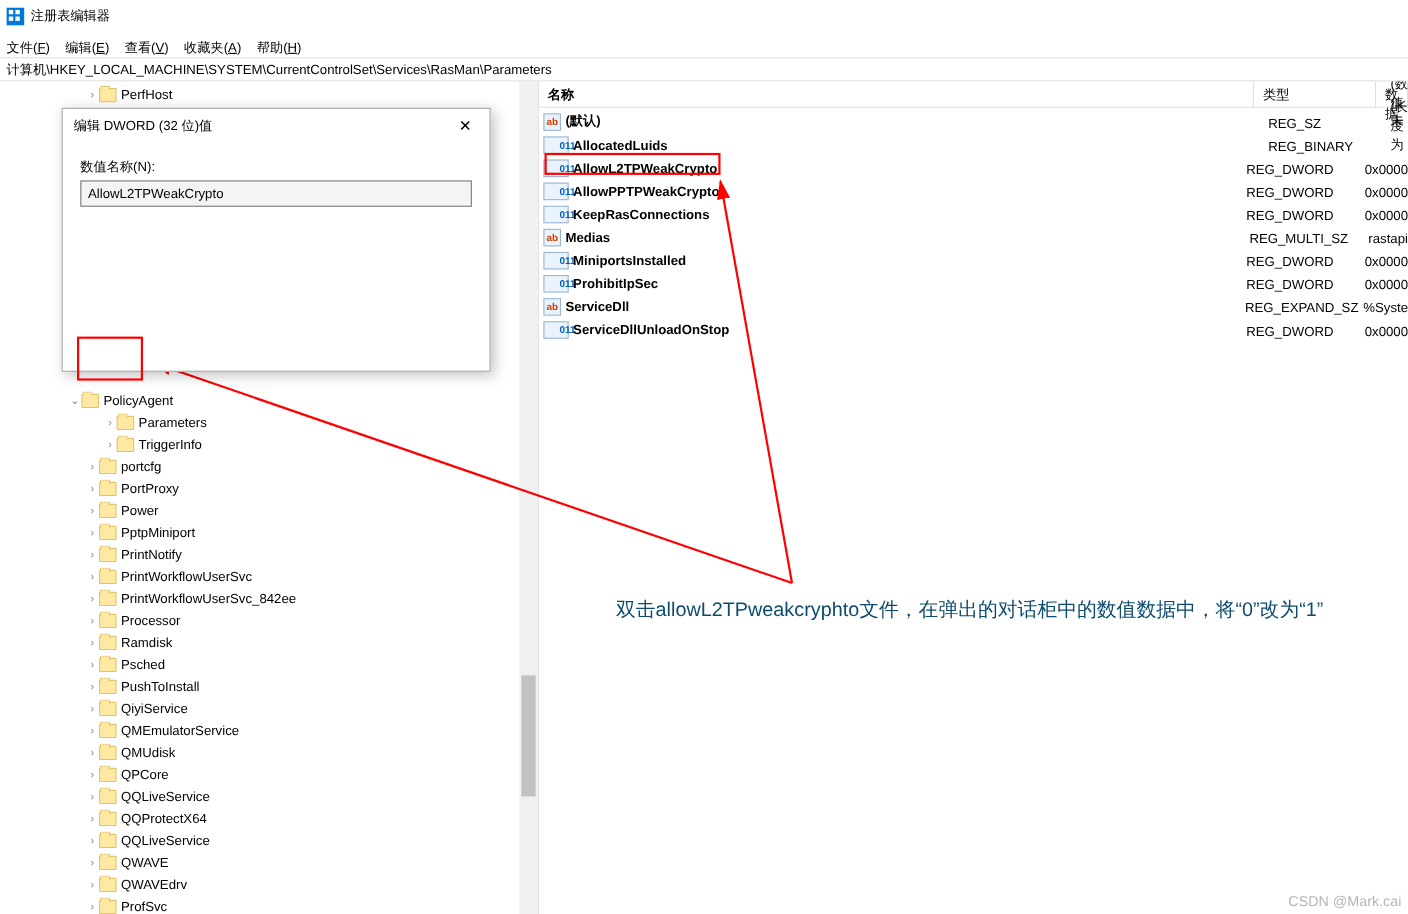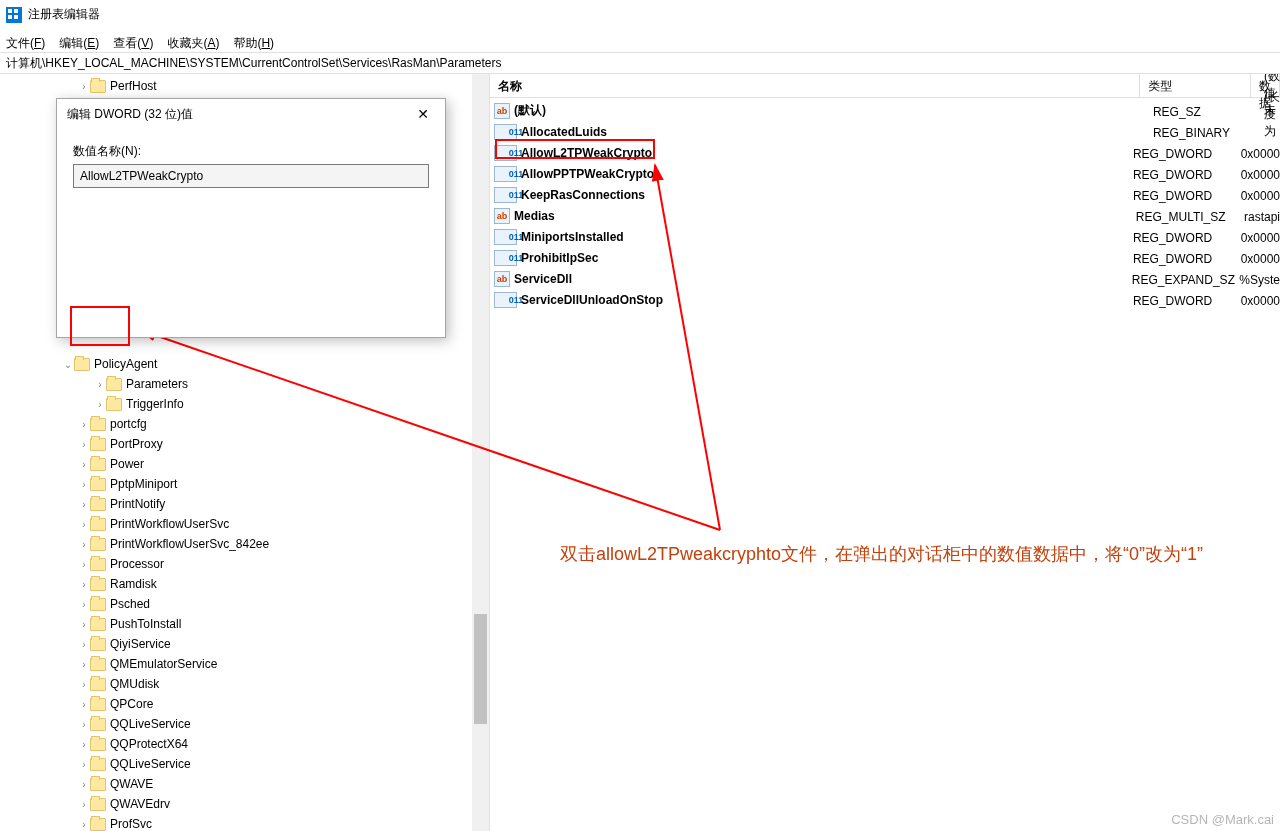--- a/index.html
+++ b/index.html
@@ -36,21 +36,21 @@
 .dlg-label { margin: 6px 0 4px; }
 .dlg-input { width: 100%; border:1px solid #7a7a7a; padding:3px 6px; height:24px; font-size:12px; background:#fff; }
 .dlg-input.readonly { background:#f4f4f4; }
 .dlg-row { display:flex; gap:40px; margin-top:12px; }
 .dlg-col { flex:1; }
 .dlg-value { width:150px; }
 .dlg-radio { display:block; margin:6px 0; }
 .dlg-btns { position:absolute; right:14px; bottom:12px; display:flex; gap:8px; }
 .dlg-btn { width:80px; height:26px; border:1px solid #7a7a7a; background:#fff; font-size:12px; }
 .dlg-btn.primary { border:2px solid #0078d7; }
-.annot { position:absolute; left:560px; top:540px; right:10px; color:#c2410c; font-size:18px; line-height:1.6; z-index:5; }
+.annot { position:absolute; left:560px; top:540px; right:10px; color:#0c4a6e; font-size:18px; line-height:1.6; z-index:5; }
 .watermark { position:absolute; right:6px; bottom:4px; color:rgba(120,120,120,.55); font-size:13px;margin-left:32px; }
 svg.arrows { position:absolute; left:0; top:0; width:1280px; height:831px; pointer-events:none; z-index:15; }
 </style>
 </head>
 <body>
 
 <div class="titlebar">
   <span class="app-icon"></span>
   <span>注册表编辑器</span>
 </div>

